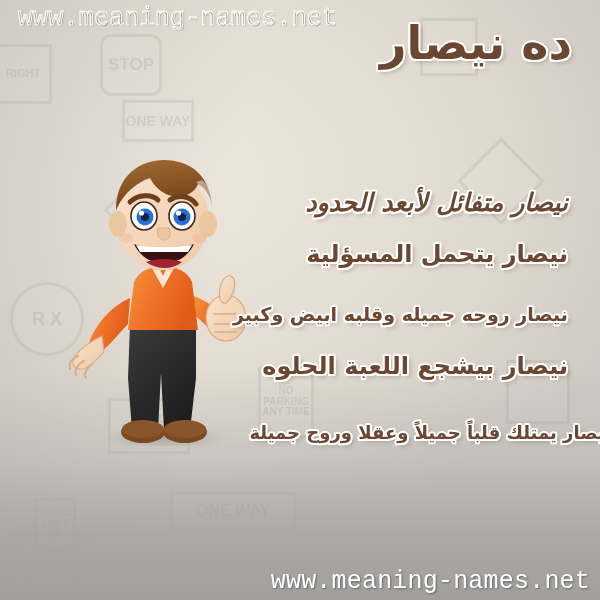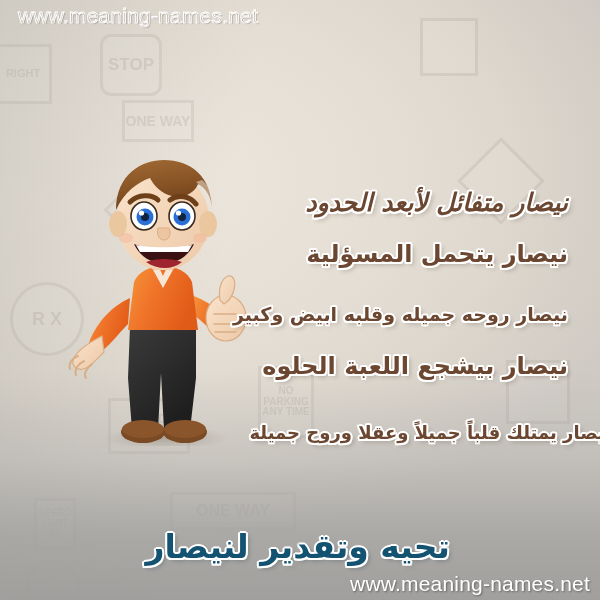--- a/index.html
+++ b/index.html
@@ -114,22 +114,22 @@
     color: #135271;
     white-space: nowrap;
     text-shadow:
        2px 0 0 #fff, -2px 0 0 #fff, 0 2px 0 #fff, 0 -2px 0 #fff,
        1.5px 1.5px 0 #fff, -1.5px 1.5px 0 #fff, 1.5px -1.5px 0 #fff, -1.5px -1.5px 0 #fff,
        3px 3px 4px rgba(40,60,75,0.30);
   }
 
   .wm {
     position: absolute;
-    font-family: Liberation Sans, sans-serif;
-    font-size: 21px;
+    font-family: Liberation Mono, monospace;
+    font-size: 25px;
     white-space: nowrap;
     letter-spacing: 0.2px;
   }
   .wm-top {
     left: 18px;
     top: 4px;
     color: rgba(255,255,255,0.0);
     -webkit-text-stroke: 1px rgba(255,255,255,0.95);
     text-shadow: 1px 1px 1px rgba(110,100,90,0.55);
   }
@@ -249,25 +249,25 @@
     <path d="M90 70 C88 78 92 82 96 82 C100 82 104 78 101 70 Z" fill="#eec5a1" stroke="#d9ae86" stroke-width="1"></path>
 
     <path d="M66 86 C78 112 114 112 126 86 C112 92 80 92 66 86 Z" fill="#3a1012"></path>
     <path d="M68 87 C80 90 110 90 124 87 L120 94 L72 94 Z" fill="#ffffff"></path>
     <path d="M78 104 C90 112 104 112 114 104 C104 100 88 100 78 104 Z" fill="#9e2430"></path>
 
     <ellipse cx="58" cy="80" rx="7" ry="5" fill="#f2b79a" opacity="0.5"></ellipse>
     <ellipse cx="132" cy="80" rx="7" ry="5" fill="#f2b79a" opacity="0.5"></ellipse>
   </svg>
 
+  <div class="rtl brown title">ده نيصار</div>
 
   <div class="rtl brown l2">نيصار متفائل لأبعد الحدود</div>
   <div class="rtl brown l3">نيصار يتحمل المسؤلية</div>
   <div class="rtl brown l5">نيصار بيشجع اللعبة الحلوه</div>
   <div class="rtl brown l4">نيصار روحه جميله وقلبه ابيض وكبير</div>
   <div class="rtl brown l6">نيصار يمتلك قلباً جميلاً وعقلا وروح جميلة</div>
 
-  <div class="footer-line">تحيه وتقدير لنيصار</div>
 
   <div class="wm wm-top">www.meaning-names.net</div>
   <div class="wm wm-bottom">www.meaning-names.net</div>
 
 </div>
 
 </body></html>

